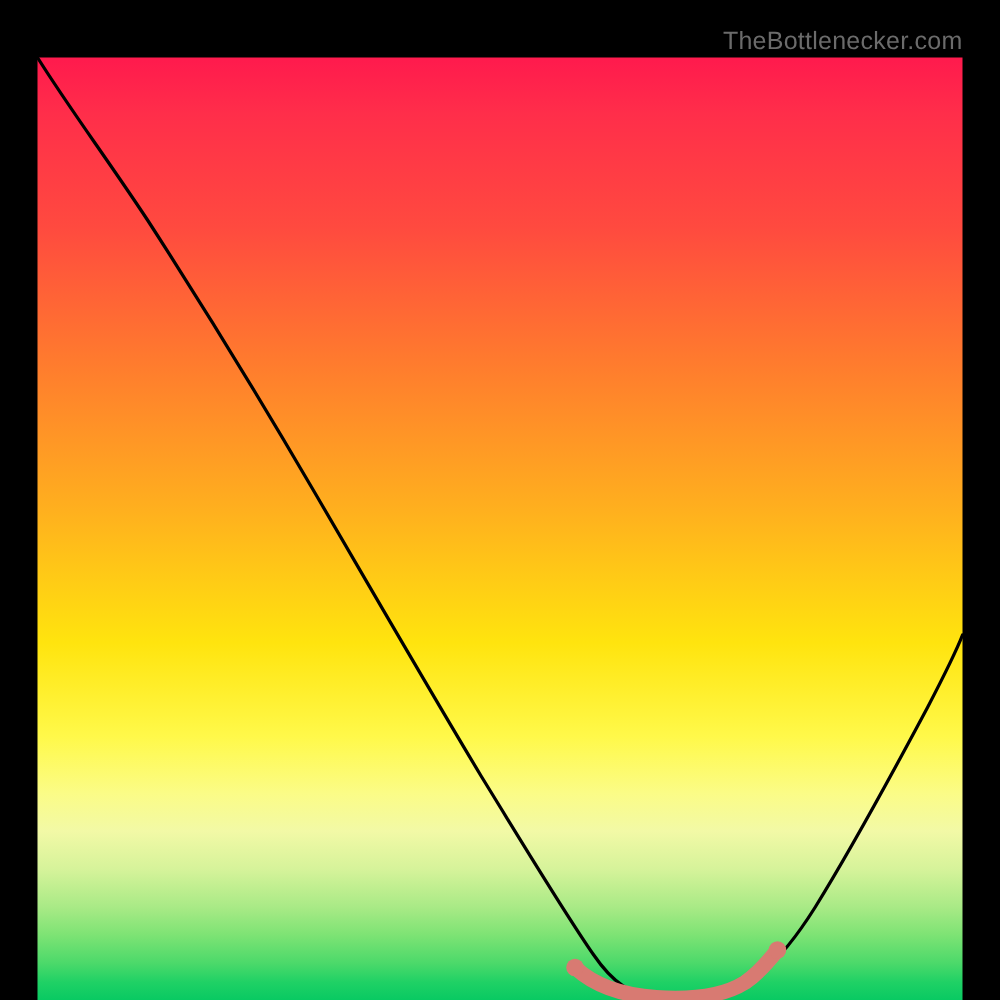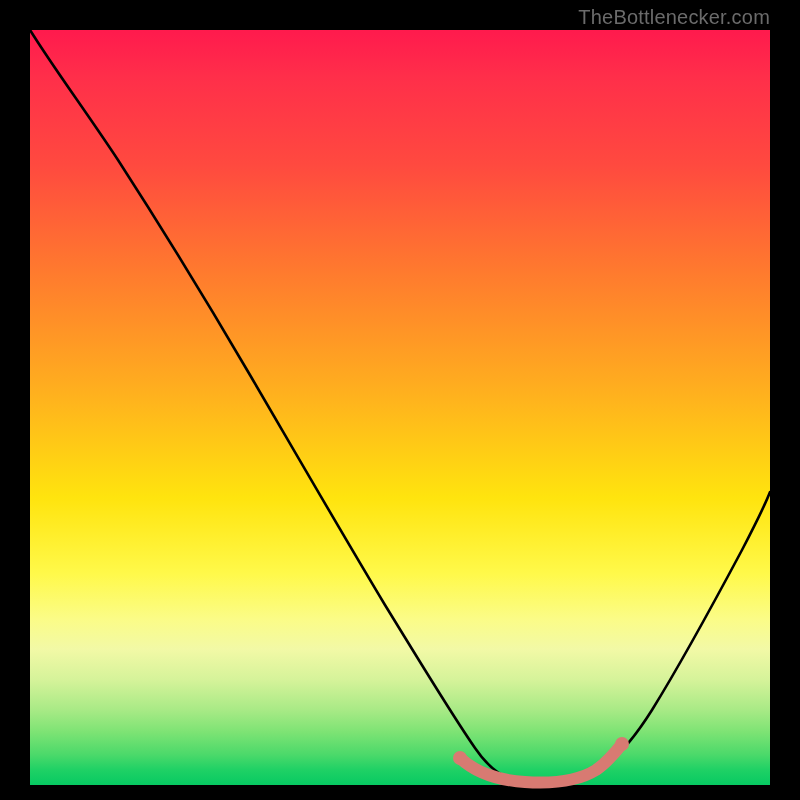--- a/index.html
+++ b/index.html
@@ -6,21 +6,21 @@
     margin: 0;
     padding: 0;
     width: 800px;
     height: 800px;
     background: #000;
     overflow: hidden;
     font-family: Arial, Helvetica, sans-serif;
   }
   .frame {
     position: absolute;
-    top: 0;
+    top: 16px;
     left: 0;
     width: 800px;
     height: 568px;
     background: #000;
   }
   .plot {
     position: absolute;
     top: 30px;
     left: 30px;
     width: 740px;

